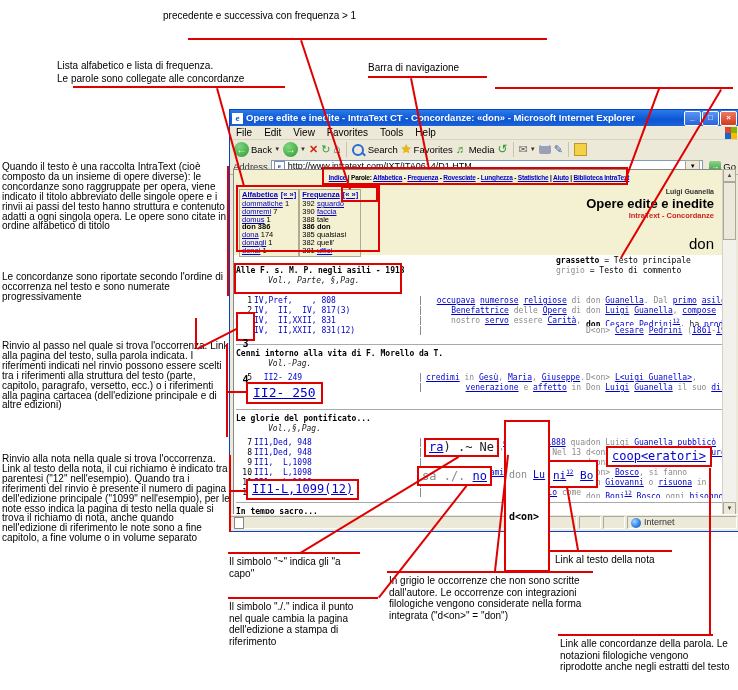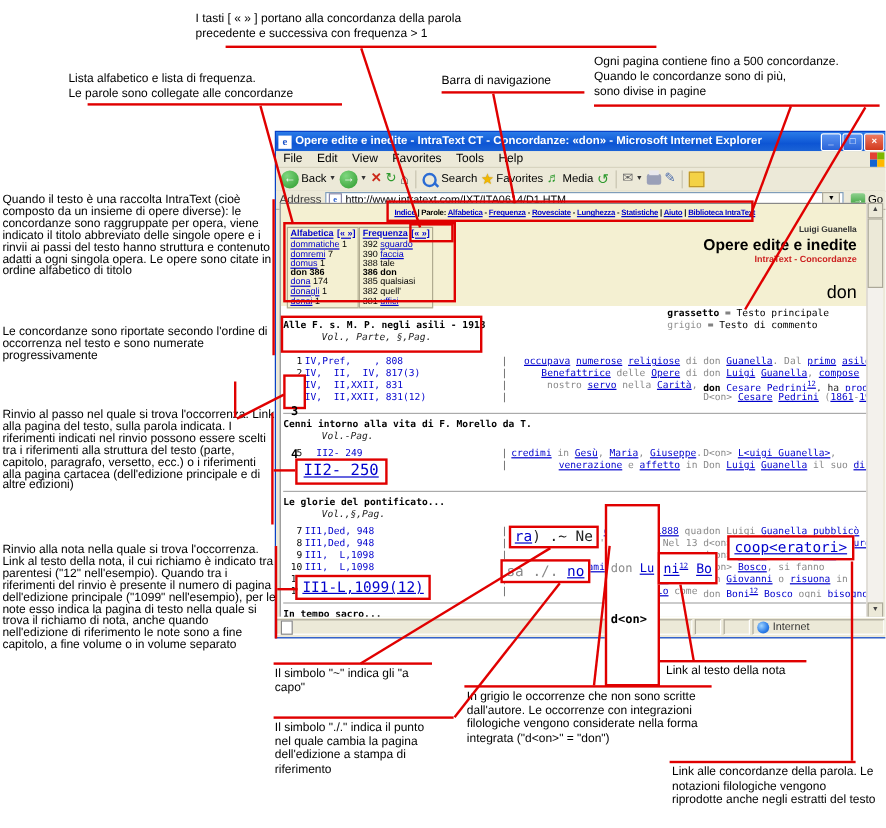--- a/index.html
+++ b/index.html
@@ -113,39 +113,33 @@
          background:radial-gradient(circle at 35% 35%,#9fd4ff,#2a7be8 60%,#1d58b0);}
   
   .ov-line{display:block;}
 </style>
 </head>
 <body>
 
 <div id="canvas">
 
   <div class="ann" style="left:163px;top:10px;">
-    <div>I tasti [ « » ] portano alla concordanza della parola</div>
     <div>precedente e successiva con frequenza  &gt; 1</div>
   </div>
   <div class="redrule" style="left:188px;top:38px;width:359px;"></div>
 
   <div class="ann" style="left:57px;top:60px;">
     <div>Lista alfabetico e lista di frequenza.</div>
     <div>Le parole sono collegate alle concordanze</div>
   </div>
   <div class="redrule" style="left:73px;top:86px;width:212px;"></div>
 
   <div class="ann" style="left:368px;top:62px;">Barra di navigazione</div>
   <div class="redrule" style="left:368px;top:76px;width:119px;"></div>
 
-  <div class="ann" style="left:495px;top:46px;">
-    <div>Ogni pagina contiene fino a 500 concordanze.</div>
-    <div>Quando le concordanze sono di più,</div>
-    <div>sono divise in pagine</div>
-  </div>
   <div class="redrule" style="left:495px;top:87px;width:238px;"></div>
 
   <div class="note" style="left:2px;top:272px;width:228px;">Le concordanze sono riportate secondo l'ordine di occorrenza nel testo e sono numerate progressivamente</div>
   <div class="note" style="left:2px;top:162px;width:228px;">Quando il testo è una raccolta IntraText (cioè composto da un insieme di opere diverse): le concordanze sono raggruppate per opera, viene indicato il titolo abbreviato delle singole opere e i rinvii ai passi del testo hanno struttura e contenuto adatti a ogni singola opera. Le opere sono citate in ordine alfabetico di titolo</div>
   <div class="note" style="left:2px;top:341px;width:228px;">Rinvio al passo nel quale si trova l'occorrenza. Link alla pagina del testo, sulla parola indicata. I riferimenti indicati nel rinvio possono essere scelti tra i riferimenti alla struttura del testo (parte, capitolo, paragrafo, versetto, ecc.) o i riferimenti alla pagina cartacea (dell'edizione principale e di altre edizioni)</div>
   <div class="note" style="left:2px;top:454px;width:228px;">Rinvio alla nota nella quale si trova l'occorrenza. Link al testo della nota, il cui richiamo è indicato tra parentesi ("12" nell'esempio). Quando tra i riferimenti del rinvio è presente il numero di pagina dell'edizione principale ("1099" nell'esempio), per le note esso indica la pagina di testo nella quale si trova il richiamo di nota, anche quando nell'edizione di riferimento le note sono a fine capitolo, a fine volume o in volume separato</div>
 
   <div class="redrule" style="left:228px;top:552px;width:132px;"></div>
   <div class="bnote" style="left:229px;top:556px;width:125px;">Il simbolo "~" indica gli "a capo"</div>
 
@@ -297,21 +291,21 @@
               <span class="c-num">2</span>
               <span class="c-ref">IV,  II,  IV, 817(3)</span>
               <span class="c-pipe">|</span>
               <span class="c-pre"><span class="tok-l">Benefattrice</span><span class="tok-g"> delle </span><span class="tok-l">Opere</span><span class="tok-g"> di </span></span>
               <span class="c-post"><span class="tok-g">don </span><span class="tok-l">Luigi</span><span class="tok-g"> </span><span class="tok-l">Guanella</span><span class="tok-g">, </span><span class="tok-l">compose</span></span>
             </div>
             <div class="c-row">
               <span class="c-num">3</span>
               <span class="c-ref">IV,  II,XXII, 831</span>
               <span class="c-pipe">|</span>
-              <span class="c-pre"><span class="tok-g">nostro </span><span class="tok-l">servo</span><span class="tok-g"> nella </span><span class="tok-l">Carità</span><span class="tok-g">, </span></span>
+              <span class="c-pre"><span class="tok-g">nostro </span><span class="tok-l">servo</span><span class="tok-g"> essere </span><span class="tok-l">Carità</span><span class="tok-g">, </span></span>
               <span class="c-post"><span class="tok-b">don</span><span class="tok-k"> </span><span class="tok-l">Cesare</span><span class="tok-k"> </span><span class="tok-l">Pedrini</span><span class="tok-s">12</span><span class="tok-k">, ha </span><span class="tok-l">prodotto</span></span>
             </div>
             <div class="c-row">
               <span class="c-num">4</span>
               <span class="c-ref">IV,  II,XXII, 831(12)</span>
               <span class="c-pipe">|</span>
               <span class="c-pre"></span>
               <span class="c-post"><span class="tok-g">D&lt;on&gt; </span><span class="tok-l">Cesare</span><span class="tok-g"> </span><span class="tok-l">Pedrini</span><span class="tok-g"> (</span><span class="tok-l">1861</span><span class="tok-g">-</span><span class="tok-l">1939</span></span>
             </div>
           </div>

